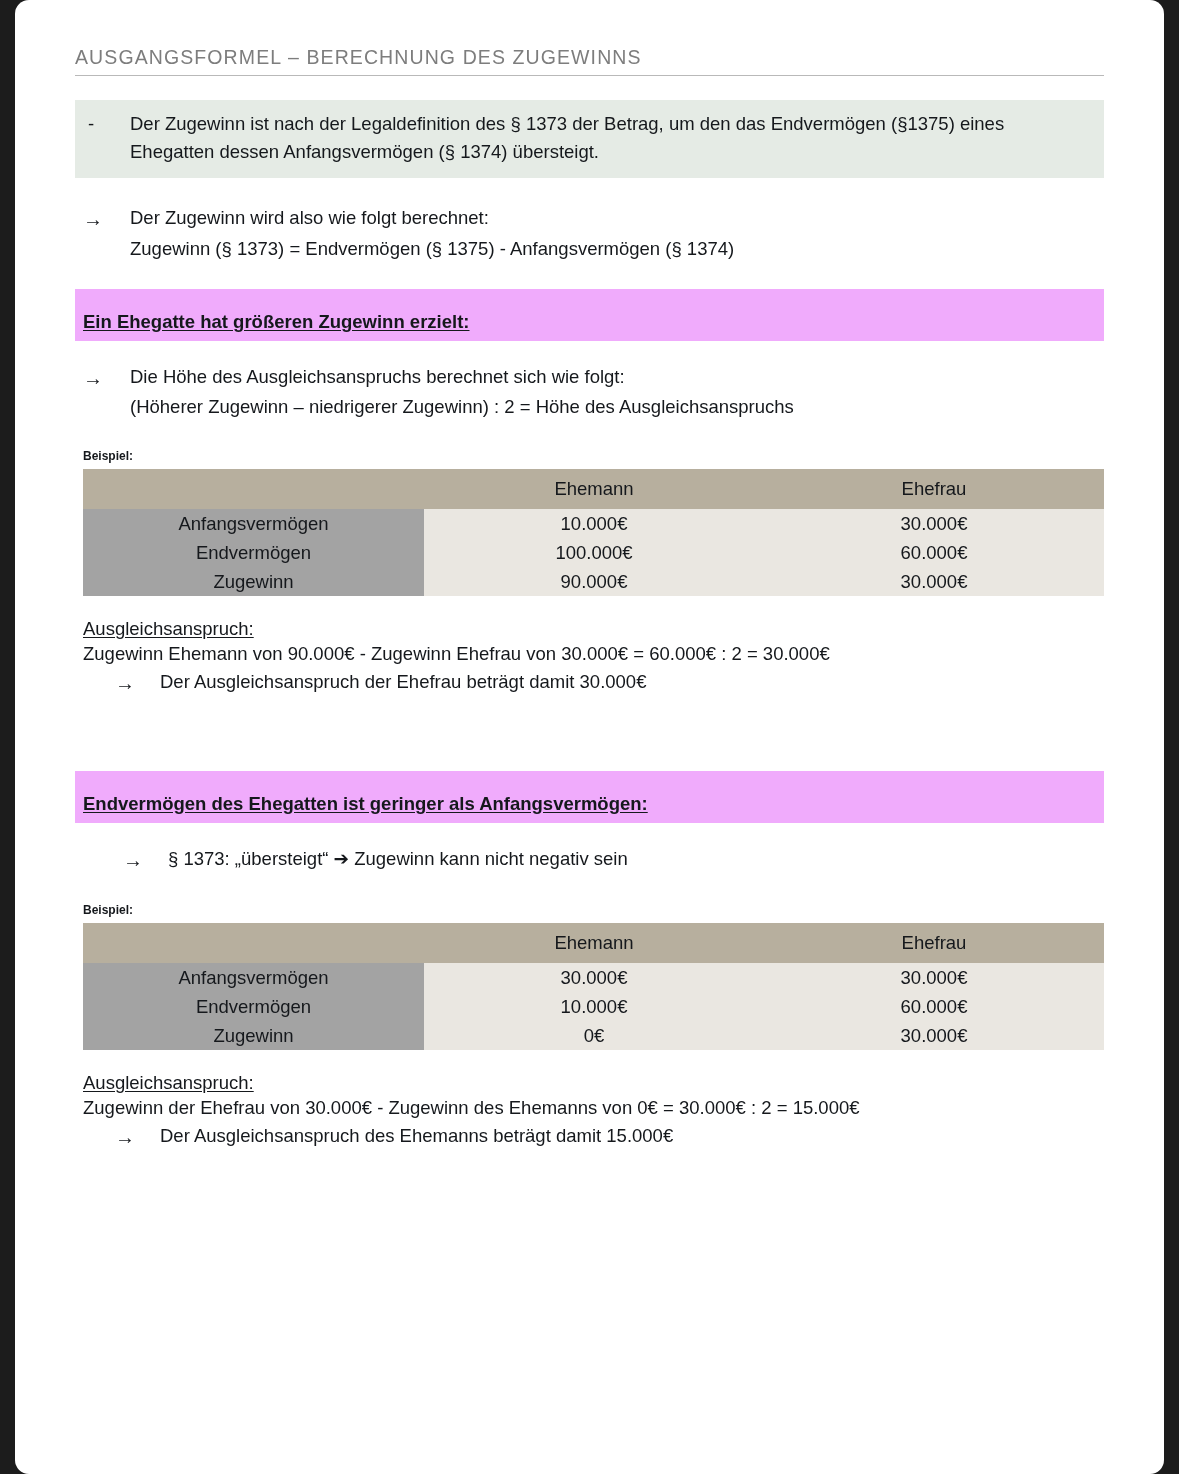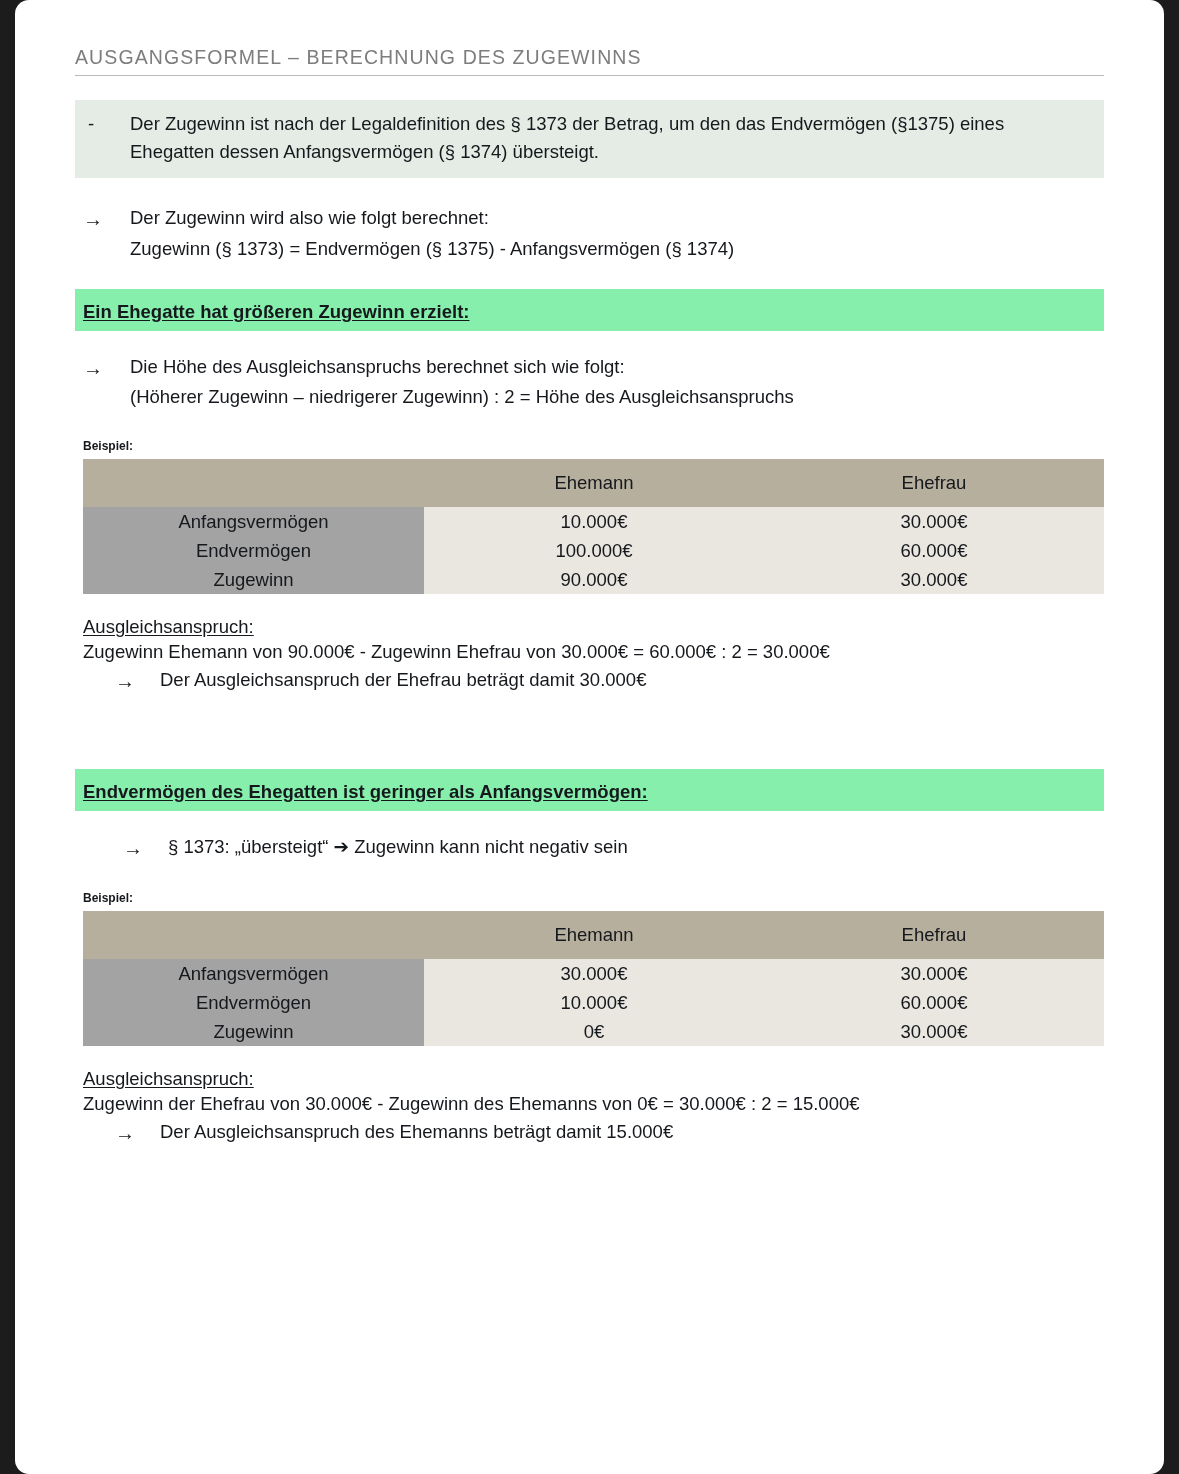--- a/index.html
+++ b/index.html
@@ -88,22 +88,22 @@
     margin-left: 7px;
   }
 
   
   .hl-green {
     background: #e5ebe5;
     padding: 10px 12px 12px 8px;
     margin-bottom: 26px;
   }
   .hl-cream {
-    background: #86efac;
-    padding: 12px 12px 8px 8px;
+    background: #f0abfc;
+    padding: 22px 12px 8px 8px;
     margin: 26px 0 0 0;
   }
   .hl-cream .heading {
     font-size: 18.5px;
     font-weight: 700;
     color: #15181c;
     text-decoration: underline;
     text-underline-offset: 2px;
   }
   .indent-1 { padding-left: 8px; }
@@ -140,21 +140,21 @@
 
   table.example th,
   table.example td {
     padding: 0;
     height: 29px;
     text-align: center;
     font-weight: 400;
     vertical-align: middle;
     border: 0;
   }
-  table.example thead th { height: 48px; }
+  table.example thead th { height: 40px; }
 
   .cell-head-empty { background: #b7af9e; }
   .cell-head       { background: #b7af9e; border-left: 1px solid #ffffff; }
   .cell-rowlabel   { background: #a3a3a3; }
   .cell-value      { background: #eae7e1; border-left: 1px solid #ffffff; }
   .spacer-md { height: 22px; }
   .spacer-lg { height: 46px; }
 </style>
 </head>
 <body>

